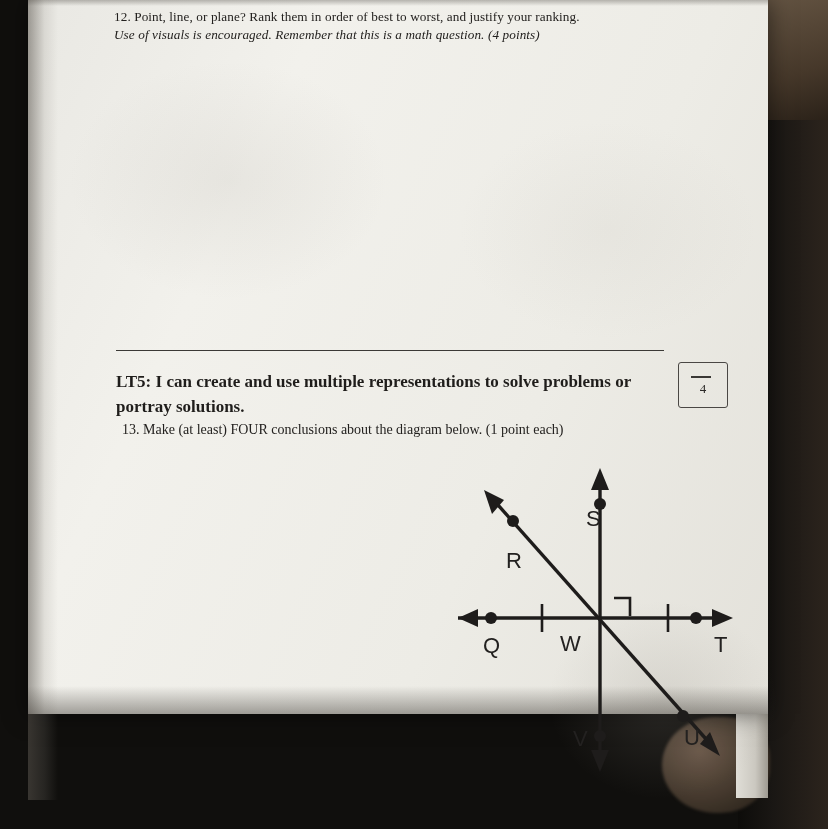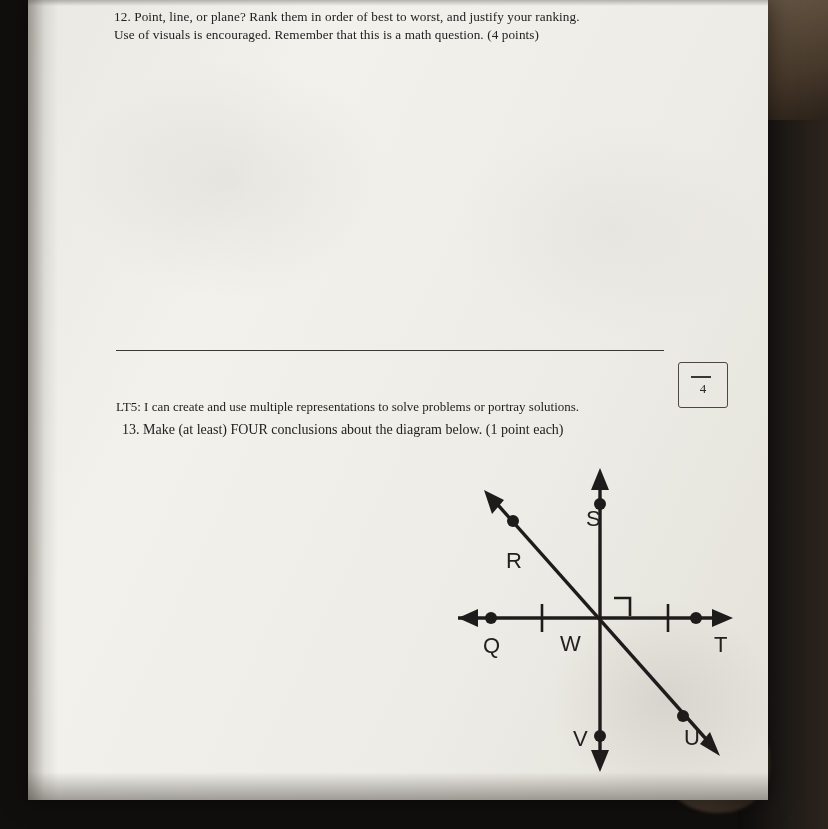--- a/index.html
+++ b/index.html
@@ -42,21 +42,21 @@
     background: radial-gradient(ellipse at 35% 35%, #6e5a4a 0%, #463a2e 55%, #241d16 100%);
     filter: blur(1.5px);
     opacity: .95;
   }
   
   .page {
     position: absolute;
     left: 28px;
     top: 0px;
     width: 740px;
-    height: 800px;
+    height: 714px;
     background: #efeeea;
     background-image: linear-gradient(115deg, #e9e8e3 0%, #f2f1ec 28%, #edece6 65%, #e3e1da 100%);
     box-shadow: 0 0 22px rgba(0,0,0,.55);
   }
   .page-shadow-left {
     position: absolute;
     left: 0; top: 0;
     width: 30px; height: 800px;
     background: linear-gradient(90deg, rgba(90,85,78,.55) 0%, rgba(140,136,128,.18) 55%, rgba(255,255,255,0) 100%);
   }
@@ -89,42 +89,41 @@
   .q12 {
     position: absolute;
     left: 86px;
     top: 8px;
     width: 530px;
     font-size: 13.2px;
     line-height: 1.38;
     color: #23211f;
     letter-spacing: .1px;
   }
-  .q12 .l2 { display:block; }
+  .q12 .l2 { display:block;font-style:italic; }
 
   
   .rule {
     position: absolute;
     left: 88px;
     top: 350px;
     width: 548px;
     height: 1px;
     background: #3b3936;
   }
 
   .lt5 {
     position: absolute;
     left: 88px;
     top: 370px;
     width: 530px;
-    font-size: 13px;
-    font-weight: normal;
+    font-size: 17px;
+    font-weight: bold;
     line-height: 1.45;
     color: #1f1d1b;
-    margin-top: 28px;
   }
 
   .score-box {
     position: absolute;
     left: 650px;
     top: 362px;
     width: 48px;
     height: 44px;
     border: 1.4px solid #4a4744;
     border-radius: 3px;

